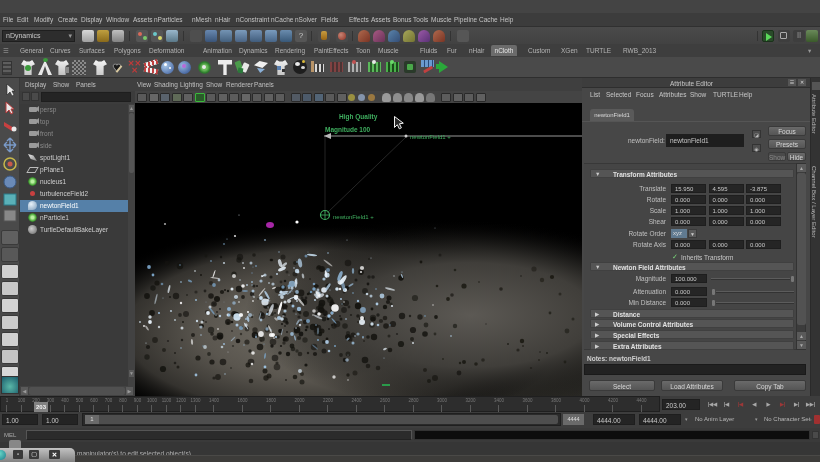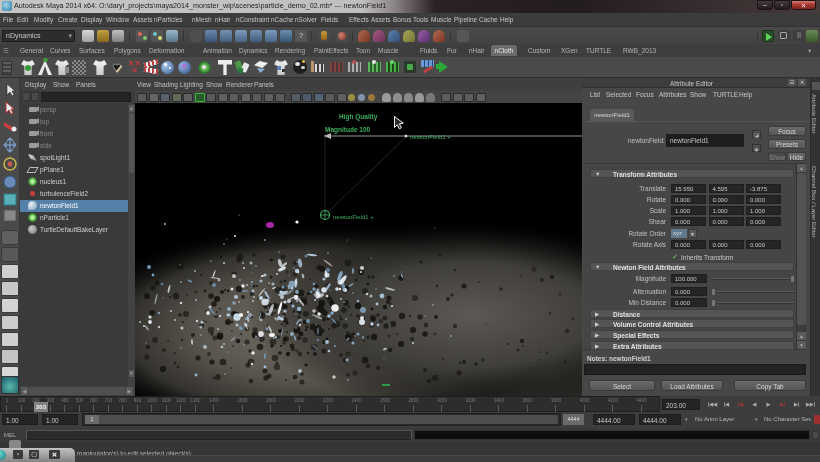--- a/index.html
+++ b/index.html
@@ -31,27 +31,20 @@
 #cmdline{left:0;top:428px;width:820px;height:14px;background:#3a3a3a;}
 #helpline{left:0;top:442px;width:820px;height:13px;background:#363636;}
 #bottombar{left:0;top:455px;width:820px;height:7px;background:#3d3c3a;border-top:1px solid #4a4947;}
 .sic{position:absolute;top:3px;width:12px;height:12px;border-radius:2px;}
 .sep{position:absolute;top:4px;width:1px;height:10px;background:#5a5a5a;border-right:1px solid #333;}
 .mag{position:absolute;top:3px;width:12px;height:12px;border-radius:6px 6px 2px 2px;background:linear-gradient(135deg,#b06a4e,#7a3424);}
 .aebtn{position:absolute;background:linear-gradient(#6a6a6a,#555);border:1px solid #3a3a3a;border-radius:2px;color:#d8d8d8;font-size:6.5px;text-align:center;line-height:10px;}
 .fld{position:absolute;background:#272727;border:1px solid #1e1e1e;color:#c8c8c8;font-size:7px;line-height:9px;padding-left:3px;}
 </style></head><body>
 <div id="page">
-<div class="abs" id="title">
-      <div id="mayaico"></div>
-      <div class="txt">Autodesk Maya 2014 x64: O:\daryl_projects\maya2014_monster_wip\scenes\particle_demo_02.mb* --- newtonField1</div>
-<div class="winbtn" style="left:757px;width:16px;background:linear-gradient(#453c40,#211a1c);color:#ddd;font-size:7px;text-align:center;line-height:8px;">–</div>
-<div class="winbtn" style="left:774px;width:16px;background:linear-gradient(#453c40,#211a1c);color:#ddd;font-size:6px;text-align:center;line-height:9px;">▫</div>
-<div class="winbtn" style="left:791px;width:25px;background:linear-gradient(#d87a70,#a83830 45%,#7e241e);color:#f0e0e0;font-size:6.5px;text-align:center;line-height:9px;">✕</div>
-</div>
 <div class="abs" id="menubar">
       <span style="left:3px;">File</span>
       <span style="left:17px;">Edit</span>
       <span style="left:34px;">Modify</span>
       <span style="left:58px;">Create</span>
       <span style="left:81px;">Display</span>
       <span style="left:106px;">Window</span>
       <span style="left:133px;">Assets</span>
       <span style="left:154px;">nParticles</span>
       <span style="left:192px;">nMesh</span>

